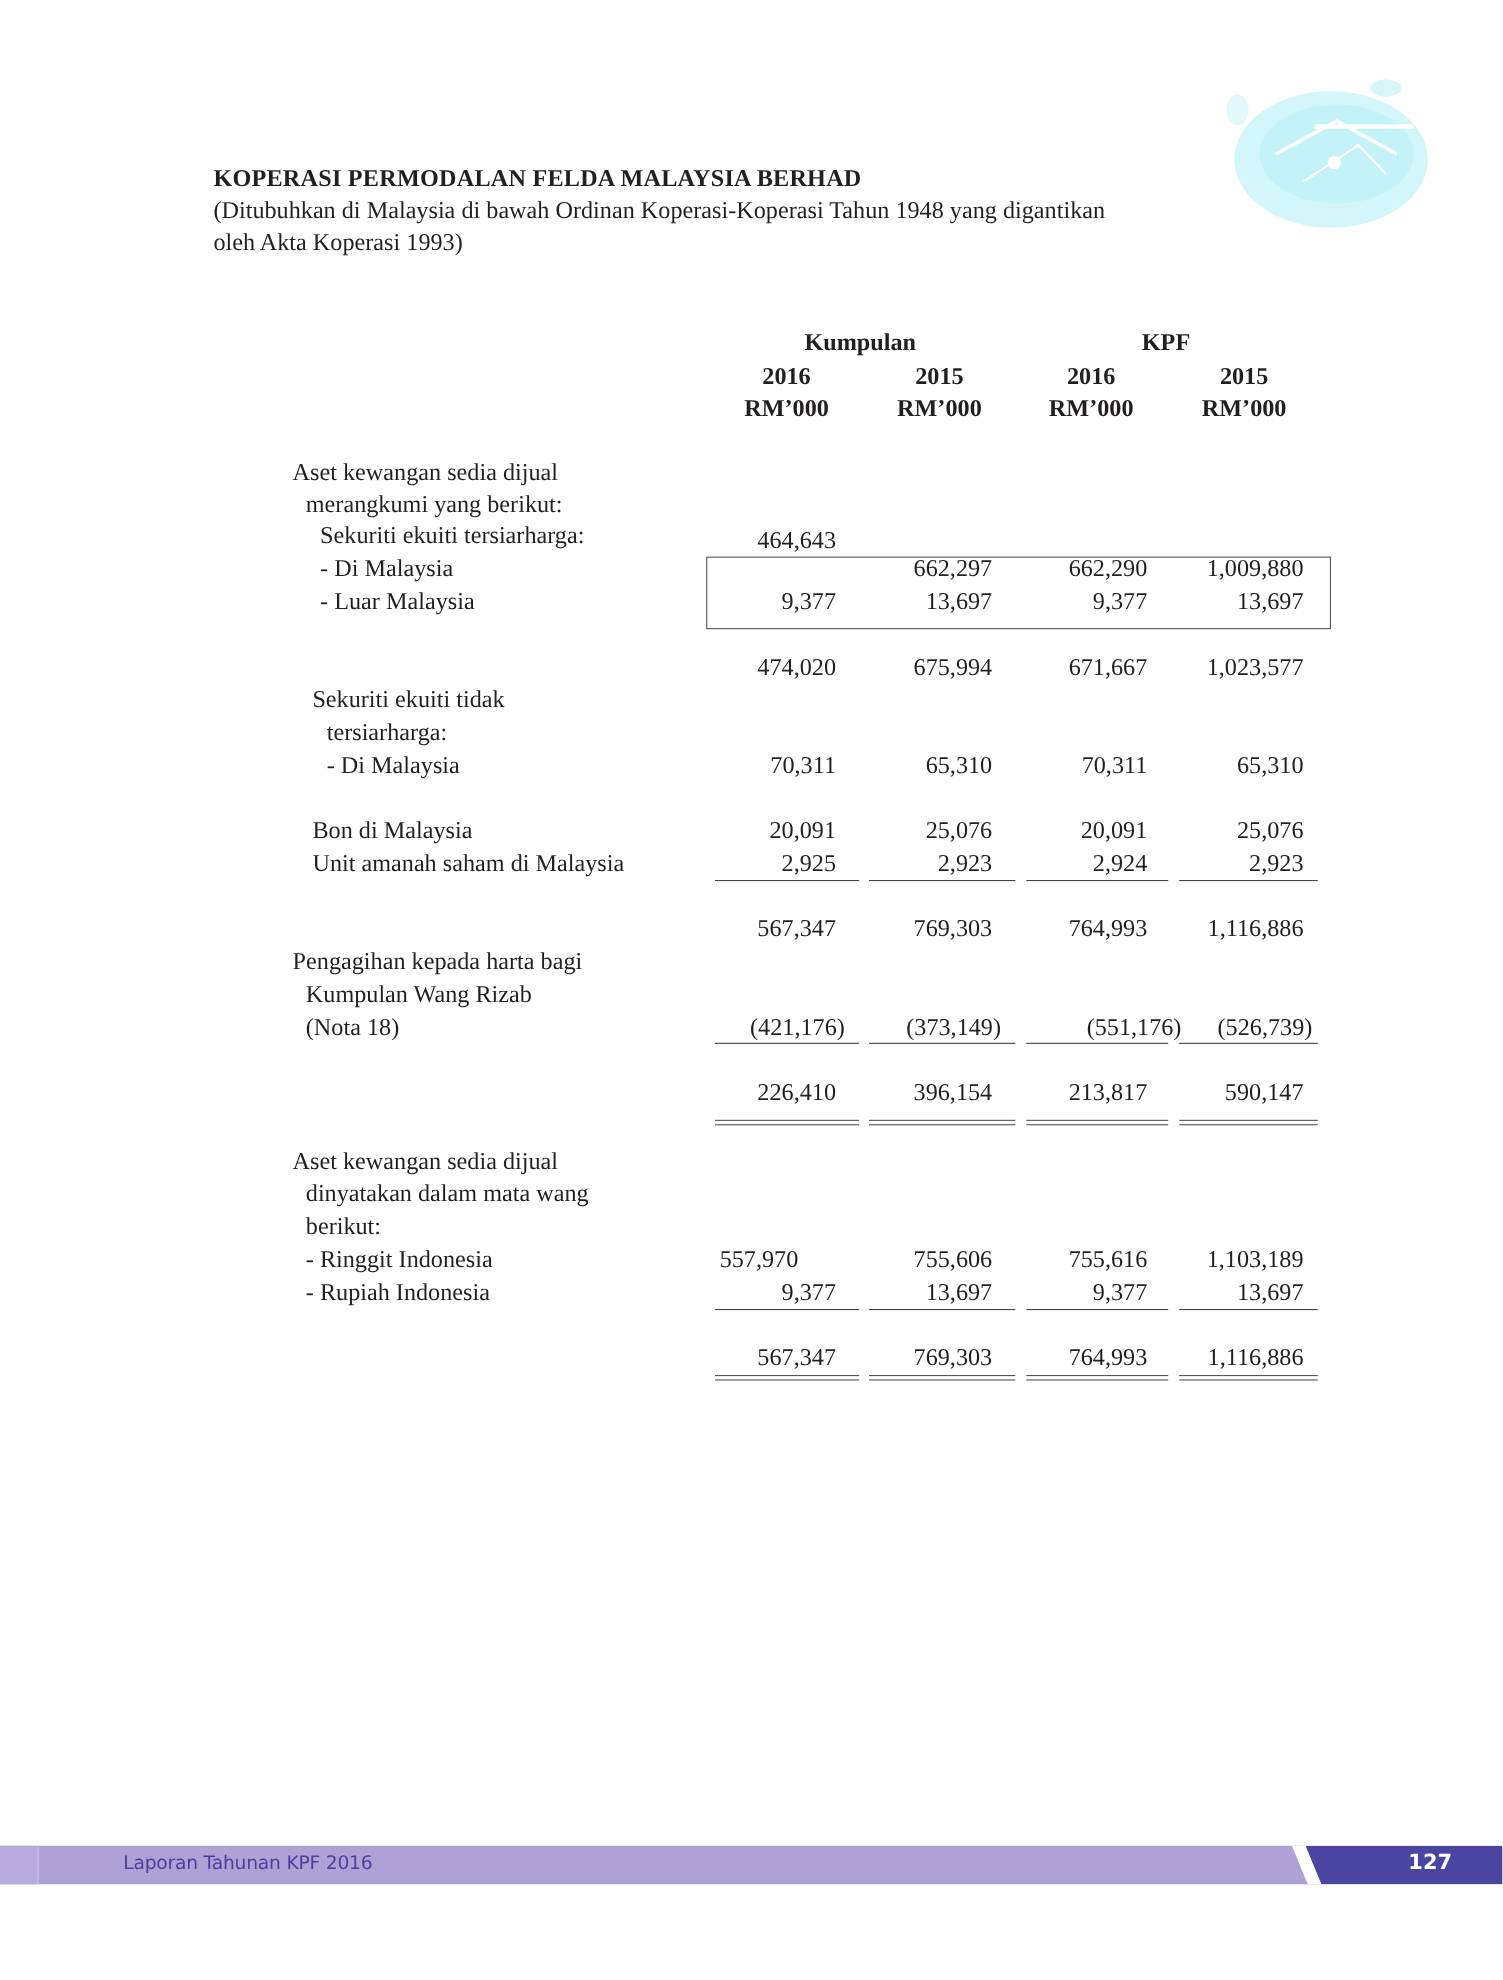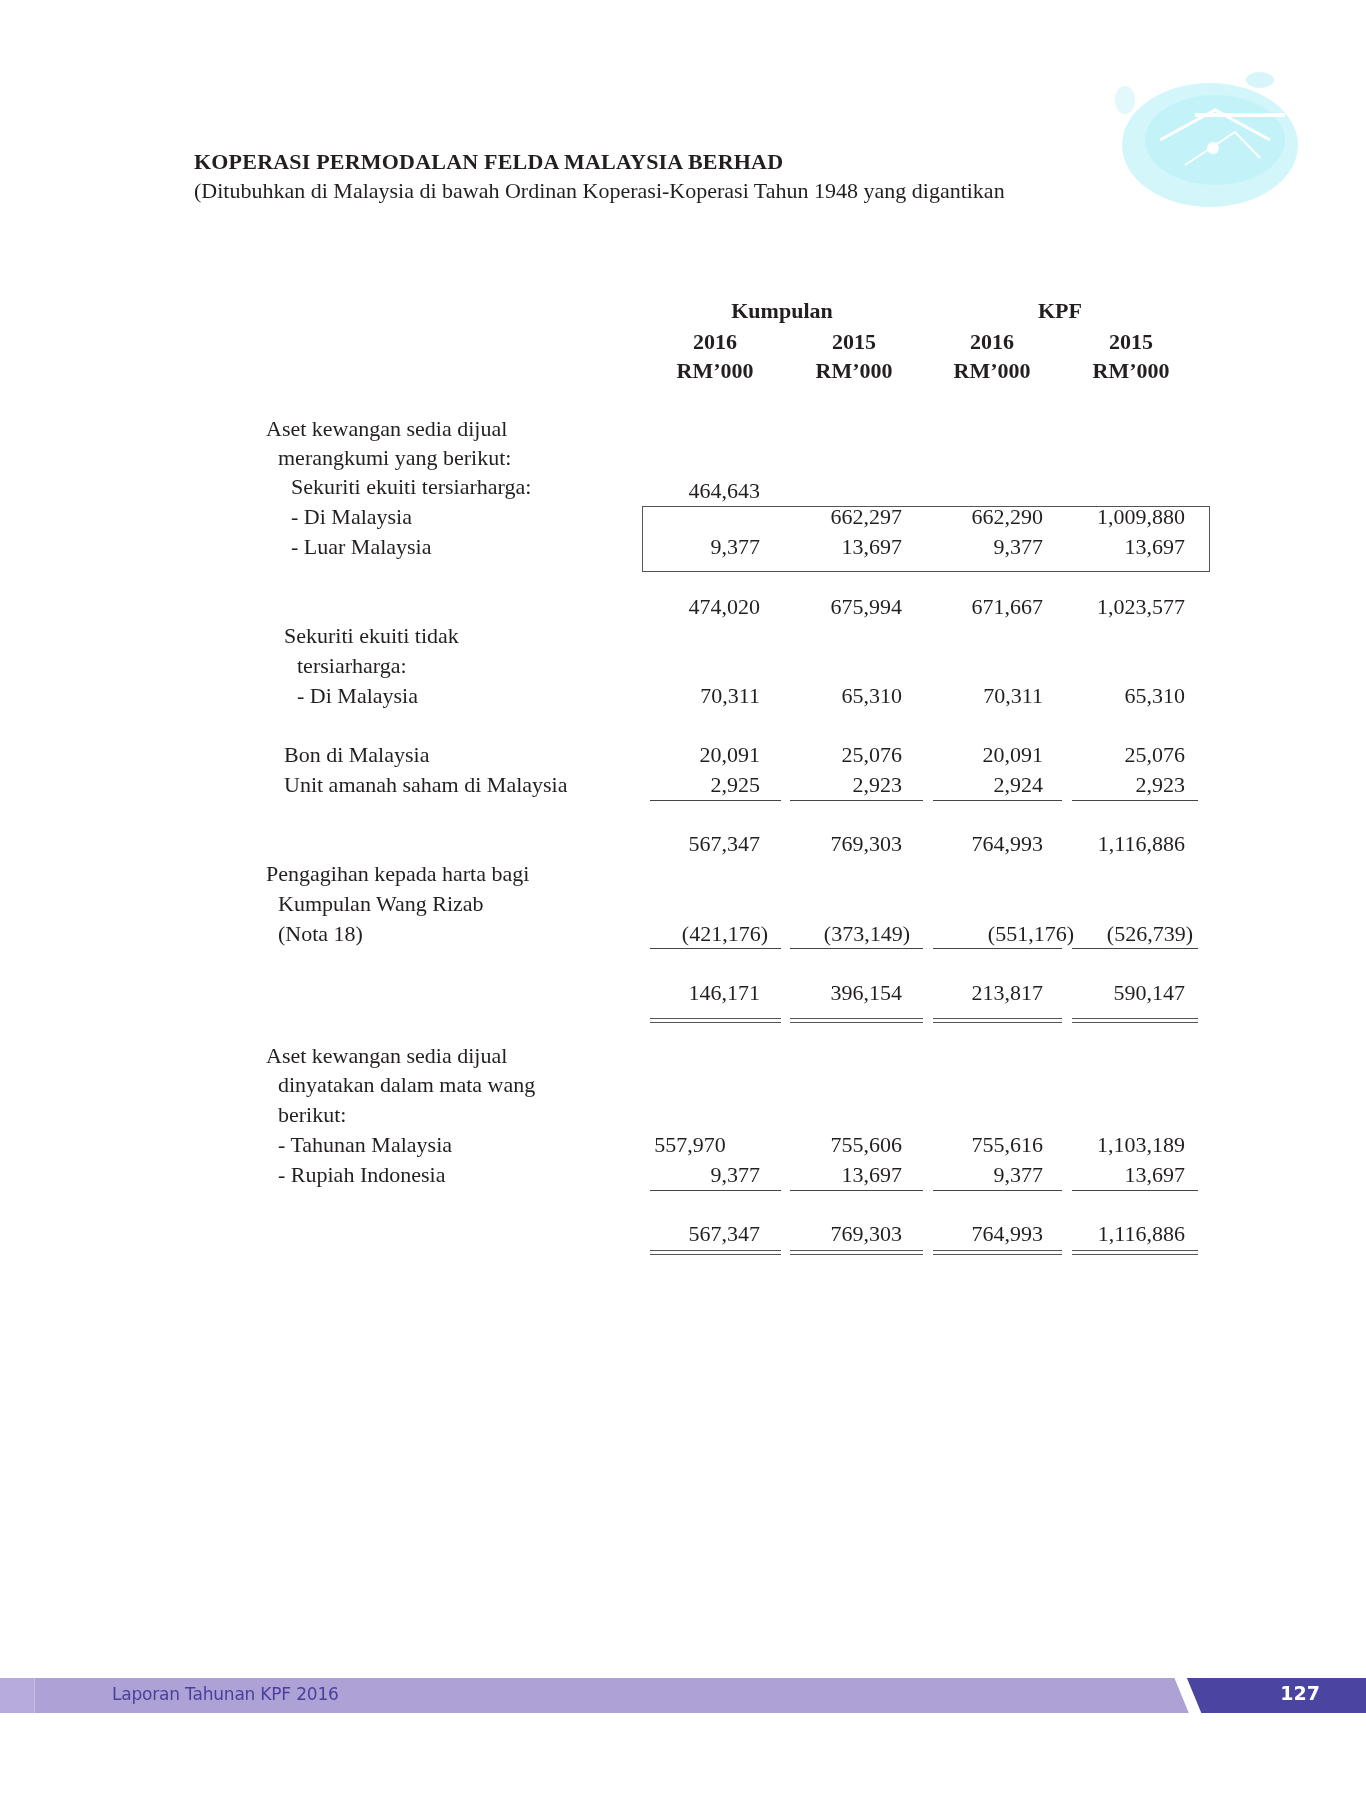--- a/index.html
+++ b/index.html
@@ -59,20 +59,21 @@
   <path d="M110 75 L200 75" stroke="#ffffff" stroke-width="4"></path>
   <path d="M100 125 L150 92 L175 118" stroke="#ffffff" stroke-width="2" fill="none"></path>
   <circle cx="128" cy="108" r="6" fill="#ffffff"></circle>
   <ellipse cx="175" cy="40" rx="14" ry="8" fill="#d8f6fa"></ellipse>
   <ellipse cx="40" cy="60" rx="10" ry="14" fill="#e2f8fb"></ellipse>
 </svg>
 
 <div class="heading">
   <div class="title">KOPERASI PERMODALAN FELDA MALAYSIA BERHAD</div>
   <div class="sub">(Ditubuhkan di Malaysia di bawah Ordinan Koperasi-Koperasi Tahun 1948 yang digantikan</div>
+  <div class="sub">oleh Akta Koperasi 1993)</div>
 </div>
 
 <div class="grp" style="left:662px; width:240px;">Kumpulan</div>
 <div class="grp" style="left:960px; width:200px;">KPF</div>
 
 <div class="colhead" style="left:660px; top:327px; width:110px;">2016</div>
 <div class="colhead" style="left:660px; top:356px; width:110px;">RM’000</div>
 <div class="colhead" style="left:799px; top:327px; width:110px;">2015</div>
 <div class="colhead" style="left:799px; top:356px; width:110px;">RM’000</div>
 <div class="colhead" style="left:937px; top:327px; width:110px;">2016</div>
@@ -93,21 +94,21 @@
 <div class="lbl" style="left:284px; top:740px;">Bon di Malaysia</div>
 <div class="lbl" style="left:284px; top:770px;">Unit amanah saham di Malaysia</div>
 
 <div class="lbl" style="left:266px; top:859px;">Pengagihan kepada harta bagi</div>
 <div class="lbl" style="left:278px; top:889px;">Kumpulan Wang Rizab</div>
 <div class="lbl" style="left:278px; top:919px;">(Nota 18)</div>
 
 <div class="lbl" style="left:266px; top:1041px;">Aset kewangan sedia dijual</div>
 <div class="lbl" style="left:278px; top:1070px;">dinyatakan dalam mata wang</div>
 <div class="lbl" style="left:278px; top:1100px;">berikut:</div>
-<div class="lbl" style="left:278px; top:1130px;">- Tahunan Malaysia</div>
+<div class="lbl" style="left:278px; top:1130px;">- Ringgit Indonesia</div>
 <div class="lbl" style="left:278px; top:1160px;">- Rupiah Indonesia</div>
 
 <div class="box"></div>
 
 <div id="numbers">
     <div>
       <div class="num" style="left: 620px; top: 476px;">464,643</div>
       <div class="num" style="left: 762px; top: 502px;">662,297</div>
       <div class="num" style="left: 903px; top: 502px;">662,290</div>
       <div class="num" style="left: 1045px; top: 502px;">1,009,880</div>
@@ -148,21 +149,21 @@
       <div class="num" style="left: 903px; top: 829px;">764,993</div>
       <div class="num" style="left: 1045px; top: 829px;">1,116,886</div>
     </div>
     <div>
       <div class="num" style="left: 628px; top: 919px;">(421,176)</div>
       <div class="num" style="left: 770px; top: 919px;">(373,149)</div>
       <div class="num" style="left: 934px; top: 919px;">(551,176)</div>
       <div class="num" style="left: 1053px; top: 919px;">(526,739)</div>
     </div>
     <div>
-      <div class="num" style="left: 620px; top: 978px;">146,171</div>
+      <div class="num" style="left: 620px; top: 978px;">226,410</div>
       <div class="num" style="left: 762px; top: 978px;">396,154</div>
       <div class="num" style="left: 903px; top: 978px;">213,817</div>
       <div class="num" style="left: 1045px; top: 978px;">590,147</div>
     </div>
     <div>
       <div class="num" style="left: 620px; top: 1130px; text-align: center;">557,970</div>
       <div class="num" style="left: 762px; top: 1130px;">755,606</div>
       <div class="num" style="left: 903px; top: 1130px;">755,616</div>
       <div class="num" style="left: 1045px; top: 1130px;">1,103,189</div>
     </div>

